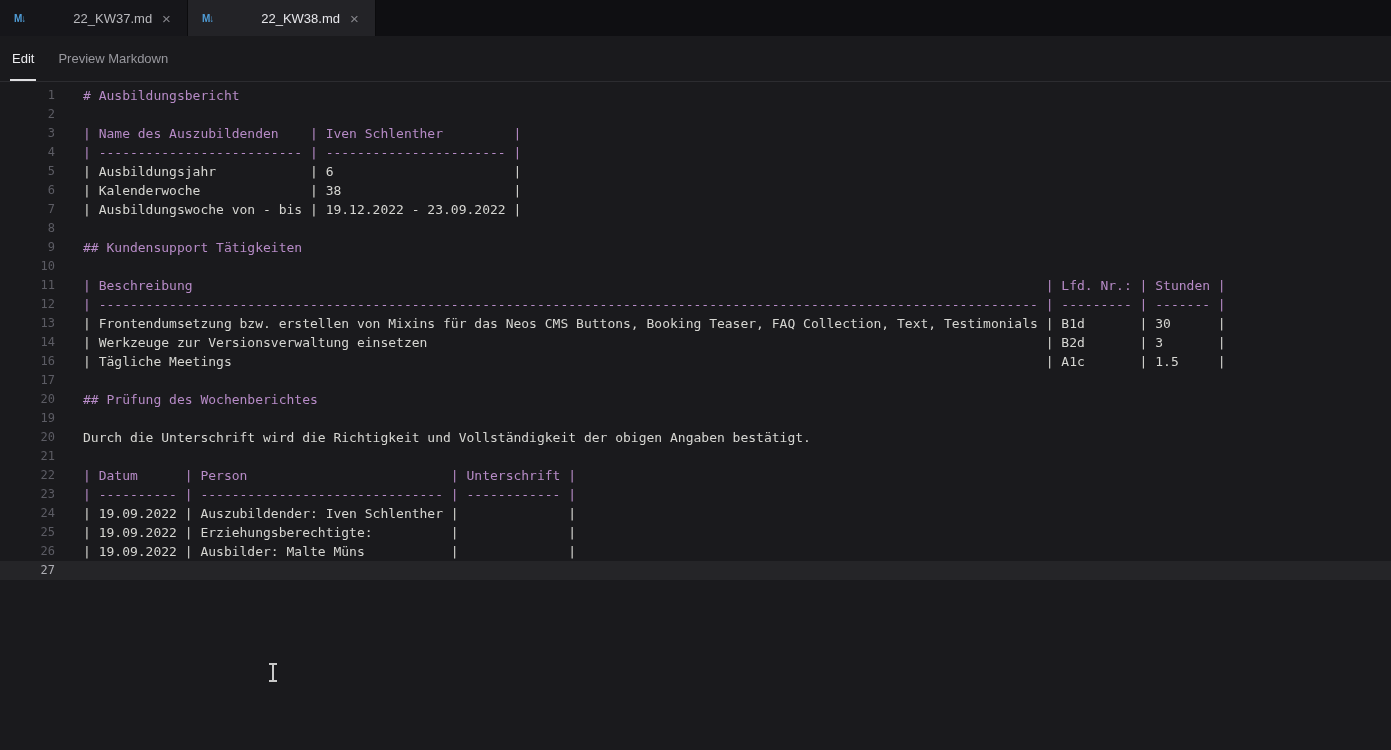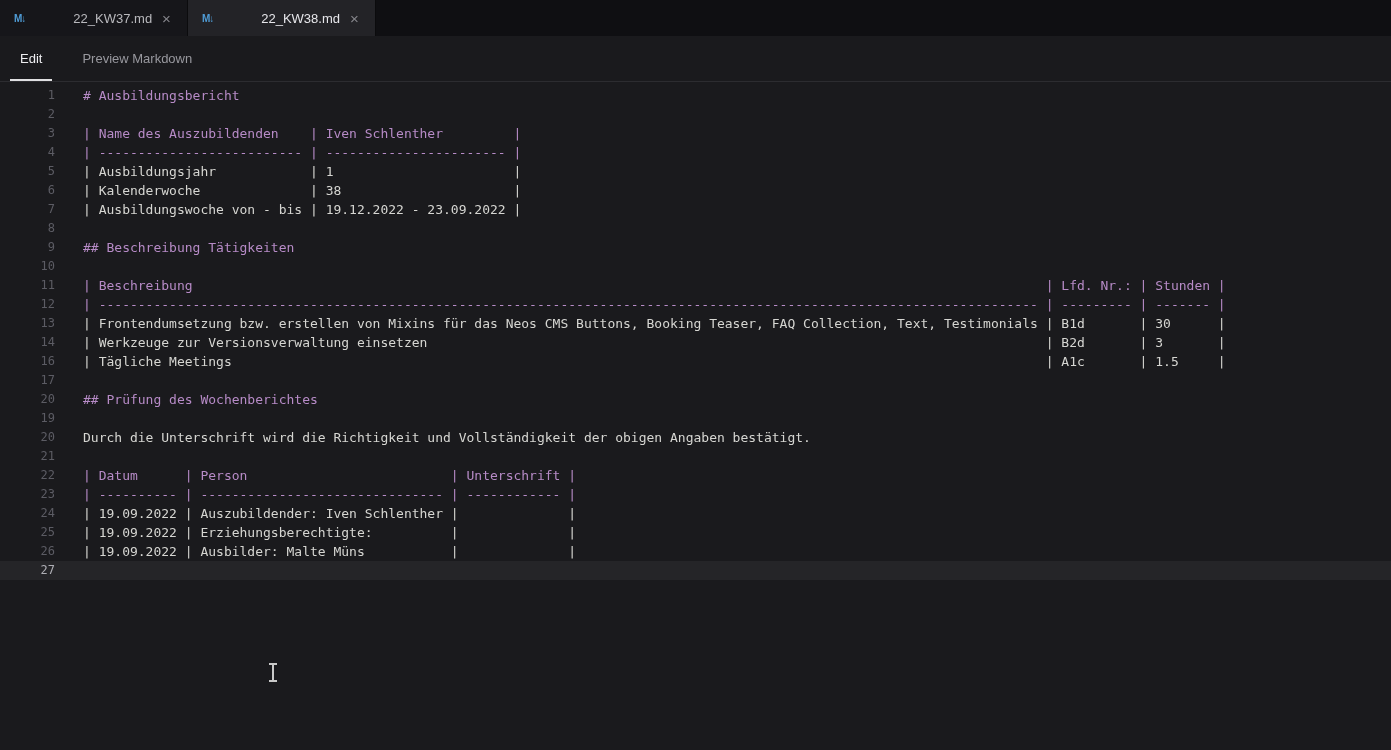--- a/index.html
+++ b/index.html
@@ -28,21 +28,21 @@
     border-right:1px solid #0b0b0d;
     font-size:13px;color:#b9b9bd;cursor:pointer;
   }
   .file-tab.active{background:var(--tab-active-bg);color:#e6e6ea;}
   .md-icon{color:var(--markdown-icon-blue);font-size:10px;font-weight:700;letter-spacing:-1px;white-space:nowrap;}
   .tab-label{white-space:nowrap;margin-left:40px;}
   .tab-close{margin-left:auto;padding:0 2px;color:#85858b;font-size:15px;line-height:1;}
 
   
   .modebar{height:45px;background:var(--editor-bg);border-bottom:1px solid #2c2c30;display:flex;align-items:stretch;}
-  .mode-tab{display:flex;align-items:center;padding:0 20px;position:relative;font-size:13px;color:#98989e;cursor:pointer;}
+  .mode-tab{display:flex;align-items:center;padding:0 12px;position:relative;font-size:13px;color:#98989e;cursor:pointer;}
   .mode-tab.active{color:#ededf0;}
   .mode-tab.active::after{content:"";position:absolute;left:10px;right:10px;bottom:0;height:2px;background:#e0e0e2;}
 
   
   .editor{
     padding-top:4px;
     font-family:"DejaVu Sans Mono","Liberation Mono",monospace;
     font-size:13px;line-height:19px;
   }
   .code-line{display:flex;height:19px;white-space:pre;}
@@ -86,25 +86,25 @@
   <div class="mode-tab">
     <span>Preview Markdown</span>
   </div>
 </div>
 
 <div class="editor" id="editor-lines">
     <div class="code-line kind-heading"><span class="gutter">1</span><span class="content"># Ausbildungsbericht</span></div>
     <div class="code-line kind-blank"><span class="gutter">2</span><span class="content"></span></div>
     <div class="code-line kind-table-header"><span class="gutter">3</span><span class="content">| Name des Auszubildenden    | Iven Schlenther         |</span></div>
     <div class="code-line kind-table-sep"><span class="gutter">4</span><span class="content">| -------------------------- | ----------------------- |</span></div>
-    <div class="code-line kind-table-row"><span class="gutter">5</span><span class="content">| Ausbildungsjahr            | 1                       |</span></div>
+    <div class="code-line kind-table-row"><span class="gutter">5</span><span class="content">| Ausbildungsjahr            | 6                       |</span></div>
     <div class="code-line kind-table-row"><span class="gutter">6</span><span class="content">| Kalenderwoche              | 38                      |</span></div>
     <div class="code-line kind-table-row"><span class="gutter">7</span><span class="content">| Ausbildungswoche von - bis | 19.12.2022 - 23.09.2022 |</span></div>
     <div class="code-line kind-blank"><span class="gutter">8</span><span class="content"></span></div>
-    <div class="code-line kind-heading"><span class="gutter">9</span><span class="content">## Beschreibung Tätigkeiten</span></div>
+    <div class="code-line kind-heading"><span class="gutter">9</span><span class="content">## Kundensupport Tätigkeiten</span></div>
     <div class="code-line kind-blank"><span class="gutter">10</span><span class="content"></span></div>
     <div class="code-line kind-table-header"><span class="gutter">11</span><span class="content">| Beschreibung                                                                                                             | Lfd. Nr.: | Stunden |</span></div>
     <div class="code-line kind-table-sep"><span class="gutter">12</span><span class="content">| ------------------------------------------------------------------------------------------------------------------------ | --------- | ------- |</span></div>
     <div class="code-line kind-table-row"><span class="gutter">13</span><span class="content">| Frontendumsetzung bzw. erstellen von Mixins für das Neos CMS Buttons, Booking Teaser, FAQ Collection, Text, Testimonials | B1d       | 30      |</span></div>
     <div class="code-line kind-table-row"><span class="gutter">14</span><span class="content">| Werkzeuge zur Versionsverwaltung einsetzen                                                                               | B2d       | 3       |</span></div>
     <div class="code-line kind-table-row"><span class="gutter">16</span><span class="content">| Tägliche Meetings                                                                                                        | A1c       | 1.5     |</span></div>
     <div class="code-line kind-blank"><span class="gutter">17</span><span class="content"></span></div>
     <div class="code-line kind-heading"><span class="gutter">20</span><span class="content">## Prüfung des Wochenberichtes</span></div>
     <div class="code-line kind-blank"><span class="gutter">19</span><span class="content"></span></div>
     <div class="code-line kind-text"><span class="gutter">20</span><span class="content">Durch die Unterschrift wird die Richtigkeit und Vollständigkeit der obigen Angaben bestätigt.</span></div>

